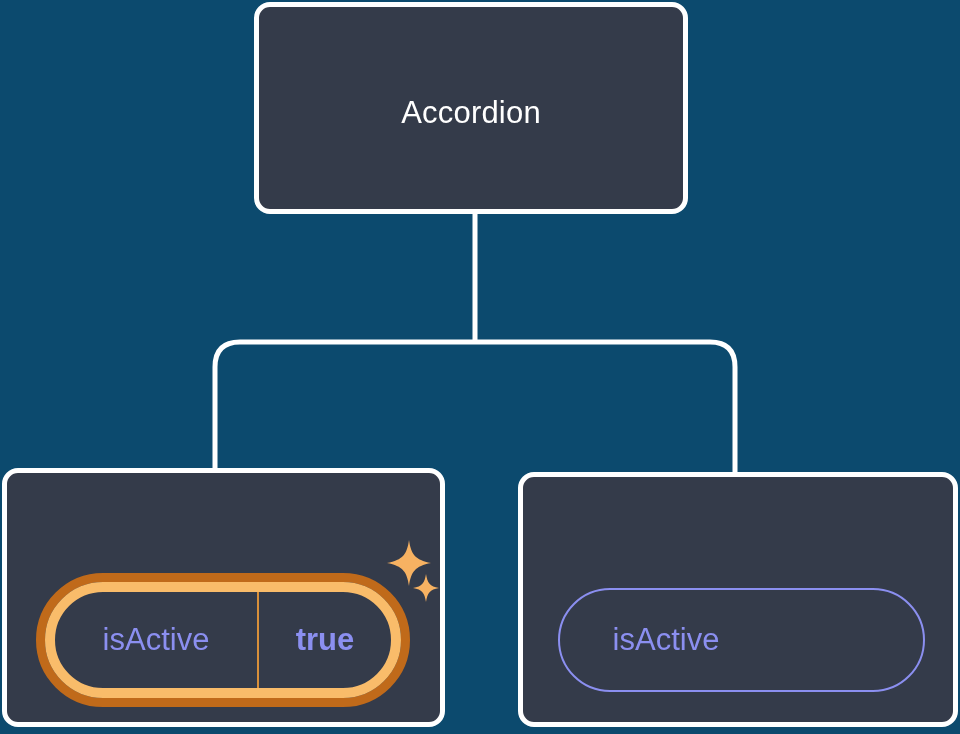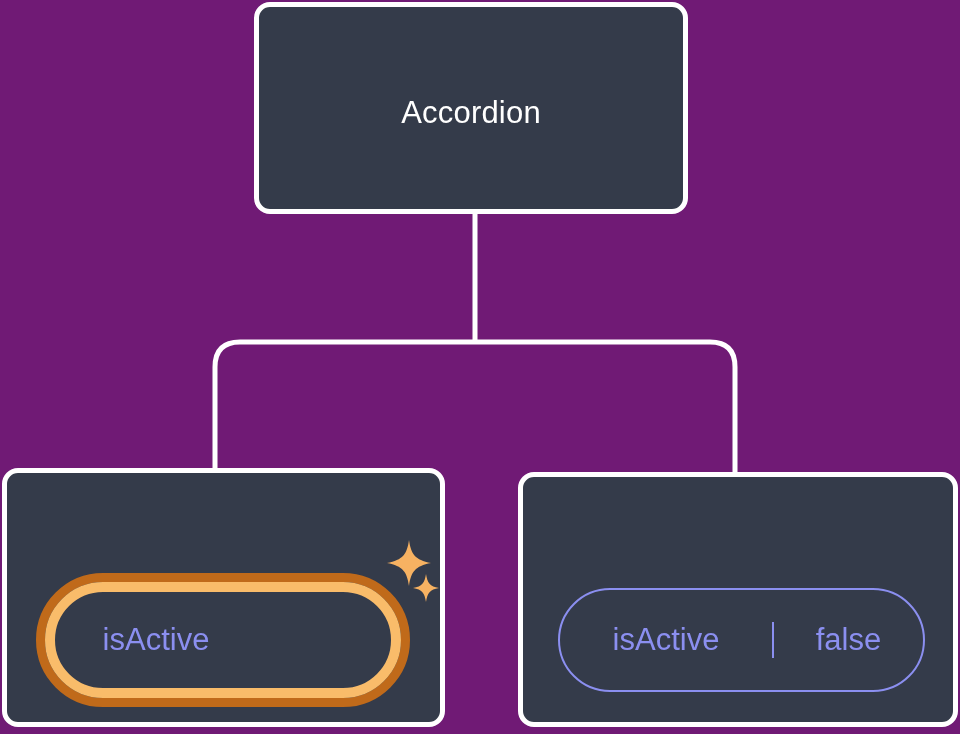--- a/index.html
+++ b/index.html
@@ -4,21 +4,21 @@
 <style>
   html, body {
     margin: 0;
     padding: 0;
     background: #4d6771;
   }
   #stage {
     position: relative;
     width: 960px;
     height: 734px;
-    background: #701a75;
+    background: #0c4a6e;
     overflow: hidden;
     font-family: "Liberation Sans", sans-serif;
   }
 
   
   #connectors {
     position: absolute;
     left: 0; top: 0;
     width: 960px; height: 734px;
     pointer-events: none;
@@ -169,32 +169,32 @@
     <div class="node-title">Accordion</div>
   </div>
 
   <div class="node" id="node-panel-left">
     
   </div>
 
   <div class="pill pill-highlight" id="pill-left">
     <div class="pill-highlight-inner">
       <div class="pill-cell pill-key">isActive</div>
+      <div class="pill-cell pill-val">true</div>
     </div>
   </div>
 
   <svg class="sparkle" id="sparkle-large" width="48" height="50" viewBox="0 0 48 50">
     <path d="M24 2 C26 16 30 22 46 25 C30 28 26 34 24 48 C22 34 18 28 2 25 C18 22 22 16 24 2 Z" fill="#f7b262"></path>
   </svg>
   <svg class="sparkle" id="sparkle-small" width="30" height="32" viewBox="0 0 30 32">
     <path d="M15 2 C16.4 11 18.8 14.4 28 16 C18.8 17.6 16.4 21 15 30 C13.6 21 11.2 17.6 2 16 C11.2 14.4 13.6 11 15 2 Z" fill="#f7b262"></path>
   </svg>
 
   <div class="node" id="node-panel-right">
     
   </div>
 
   <div class="pill pill-plain" id="pill-right">
     <div class="pill-cell pill-key">isActive</div>
-    <div class="pill-cell pill-val">false</div>
   </div>
 
 </div>
 
 </body></html>

